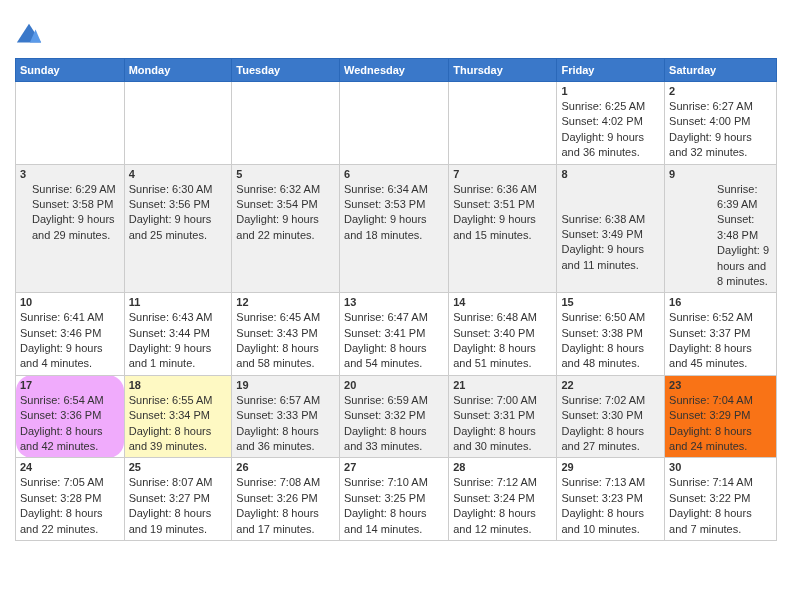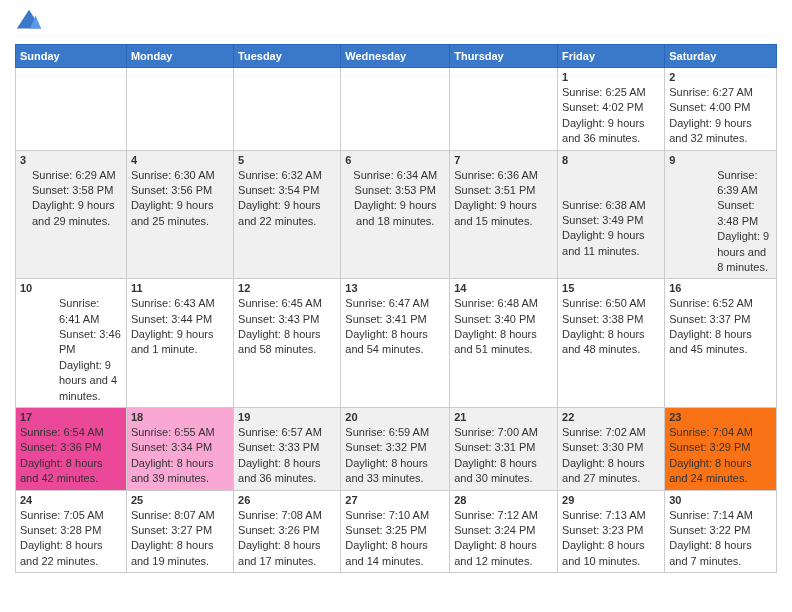--- a/index.html
+++ b/index.html
@@ -6,21 +6,21 @@
     body {
       font-family: Arial, sans-serif;
       background: #fff;
       width: 792px;
       height: 612px;
       overflow: hidden;
     }
     .page {
       width: 792px;
       height: 612px;
-      padding: 8px 15px;
+      padding: 22px 15px;
     }
     .header {
       display: flex;
       justify-content: space-between;
       align-items: flex-start;
       margin-bottom: 8px;
     }
     .logo {
       display: flex;
       align-items: center;
@@ -158,21 +158,21 @@
 Daylight: 9 hours and 25 minutes.</div>
           </td>
           <td style="background: rgb(240, 240, 240);">
             <div class="day-number">5</div>
             <div class="day-info" style="white-space: pre-line;">Sunrise: 6:32 AM
 Sunset: 3:54 PM
 Daylight: 9 hours and 22 minutes.</div>
           </td>
           <td style="background: rgb(240, 240, 240);">
             <div class="day-number">6</div>
-            <div class="day-info" style="white-space: pre-line; text-align: center;">Sunrise: 6:34 AM
+            <div class="day-info" style="white-space: pre-line;">Sunrise: 6:34 AM
 Sunset: 3:53 PM
 Daylight: 9 hours and 18 minutes.</div>
           </td>
           <td style="background: rgb(240, 240, 240);">
             <div class="day-number">7</div>
             <div class="day-info" style="white-space: pre-line;">Sunrise: 6:36 AM
 Sunset: 3:51 PM
 Daylight: 9 hours and 15 minutes.</div>
           </td>
           <td style="background: rgb(240, 240, 240);">
@@ -184,21 +184,21 @@
           <td style="background: rgb(240, 240, 240);">
             <div class="day-number">9</div>
             <div class="day-info" style="white-space: pre-line; margin-left: 48px;">Sunrise: 6:39 AM
 Sunset: 3:48 PM
 Daylight: 9 hours and 8 minutes.</div>
           </td>
         </tr>
         <tr>
           <td>
             <div class="day-number">10</div>
-            <div class="day-info" style="white-space: pre-line; margin-left: 39px;">Sunrise: 6:41 AM
+            <div class="day-info" style="white-space: pre-line;">Sunrise: 6:41 AM
 Sunset: 3:46 PM
 Daylight: 9 hours and 4 minutes.</div>
           </td>
           <td>
             <div class="day-number">11</div>
             <div class="day-info" style="white-space: pre-line;">Sunrise: 6:43 AM
 Sunset: 3:44 PM
 Daylight: 9 hours and 1 minute.</div>
           </td>
           <td>
@@ -226,27 +226,27 @@
 Daylight: 8 hours and 48 minutes.</div>
           </td>
           <td>
             <div class="day-number">16</div>
             <div class="day-info" style="white-space: pre-line;">Sunrise: 6:52 AM
 Sunset: 3:37 PM
 Daylight: 8 hours and 45 minutes.</div>
           </td>
         </tr>
         <tr>
-          <td style="background: #ec4899;">
+          <td style="background: #f0abfc; border-radius: 16px;">
             <div class="day-number">17</div>
             <div class="day-info" style="white-space: pre-line;">Sunrise: 6:54 AM
 Sunset: 3:36 PM
 Daylight: 8 hours and 42 minutes.</div>
           </td>
-          <td style="background: #f9a8d4;">
+          <td style="background: #fef9c3;">
             <div class="day-number">18</div>
             <div class="day-info" style="white-space: pre-line;">Sunrise: 6:55 AM
 Sunset: 3:34 PM
 Daylight: 8 hours and 39 minutes.</div>
           </td>
           <td style="background: rgb(240, 240, 240);">
             <div class="day-number">19</div>
             <div class="day-info" style="white-space: pre-line;">Sunrise: 6:57 AM
 Sunset: 3:33 PM
 Daylight: 8 hours and 36 minutes.</div>

